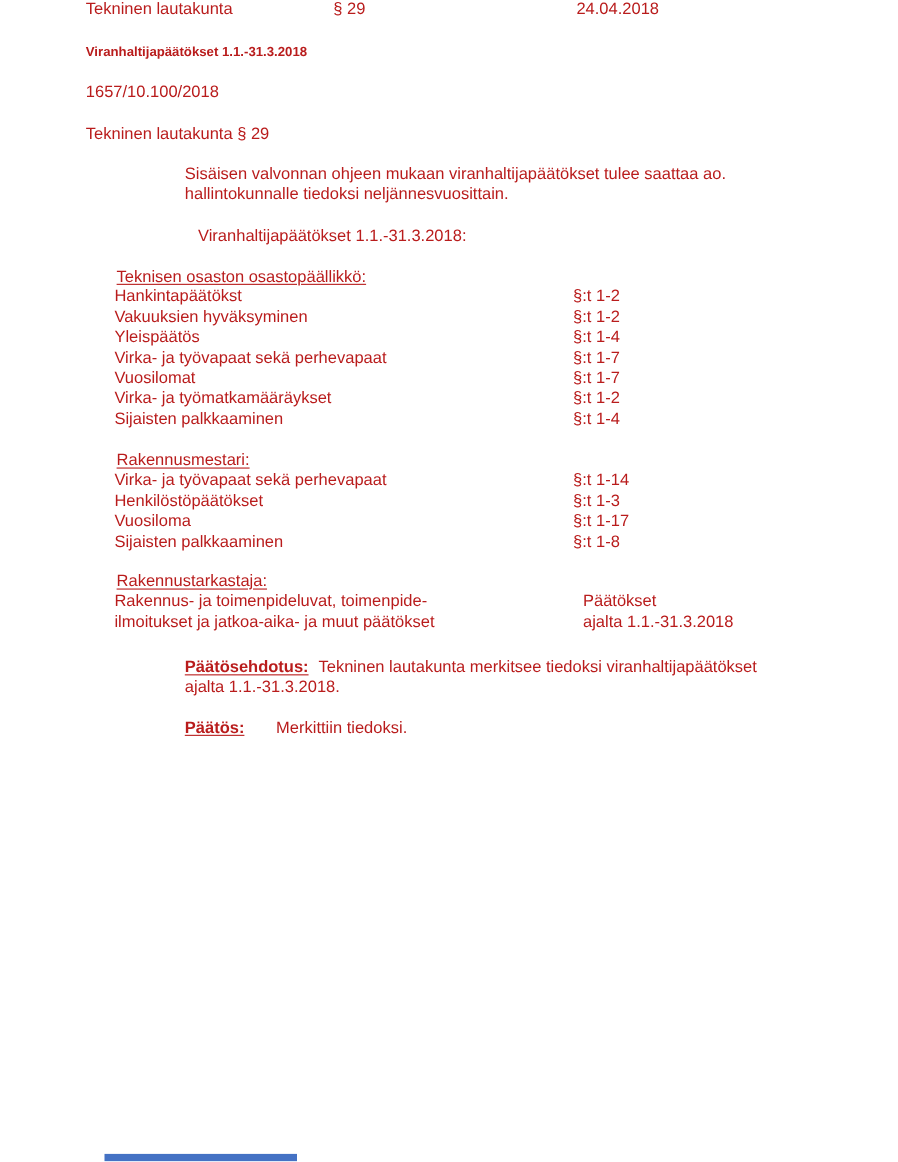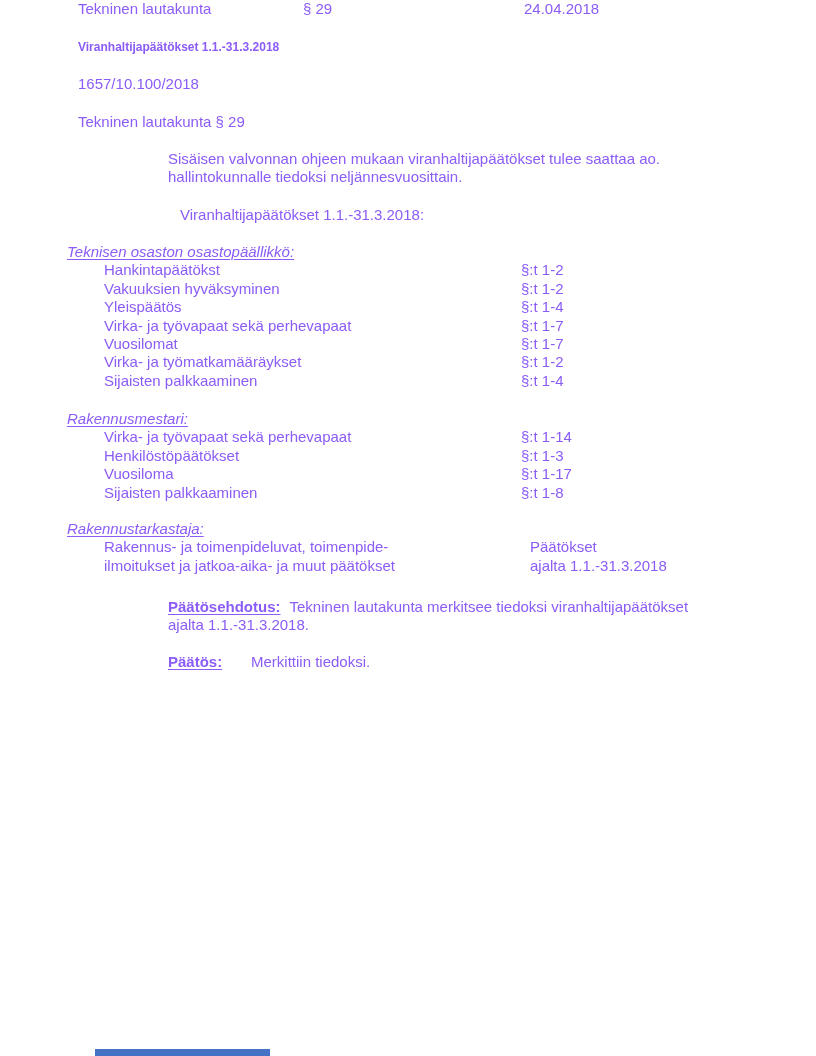--- a/index.html
+++ b/index.html
@@ -1,38 +1,38 @@
 <!DOCTYPE html>
 <html><head>
 <meta charset="utf-8">
 <style>
   html, body { margin: 0; padding: 0; background: #ffffff; }
   .page {
     position: relative;
     width: 816px;
     height: 1056px;
     background: #ffffff;
-    color: #8b5cf6;
+    color: #b91c1c;
     font-family: "Liberation Sans", "DejaVu Sans", sans-serif;
     font-size: 15px;
     line-height: 18.4px;
     overflow: hidden;
   }
   .abs { position: absolute; }
   .u { text-decoration: underline; text-underline-offset: 2px; text-decoration-thickness: 1px; }
   .b { font-weight: bold; }
 
   .doc-title {
     font-size: 12px;
     font-weight: bold;
     line-height: 22px;
   }
 
   .sec { position: absolute; left: 0; right: 0; }
-  .sec-h { padding-left: 67px; font-style: italic; }
+  .sec-h { padding-left: 106px; }
   .srow { position: relative; padding-left: 104px; }
   .srow .val { position: absolute; left: 521px; top: 0; }
   .sec-rt .srow .val { left: 530px; }
 
   .intro { position: absolute; left: 168px; width: 600px; }
   .proposal { position: absolute; left: 168px; width: 610px; }
   .p-label { margin-right: 9px; }
 
   .decision-row { position: absolute; left: 0; right: 0; }
   .decision-row .d-label { position: absolute; left: 168px; top: 0; }

